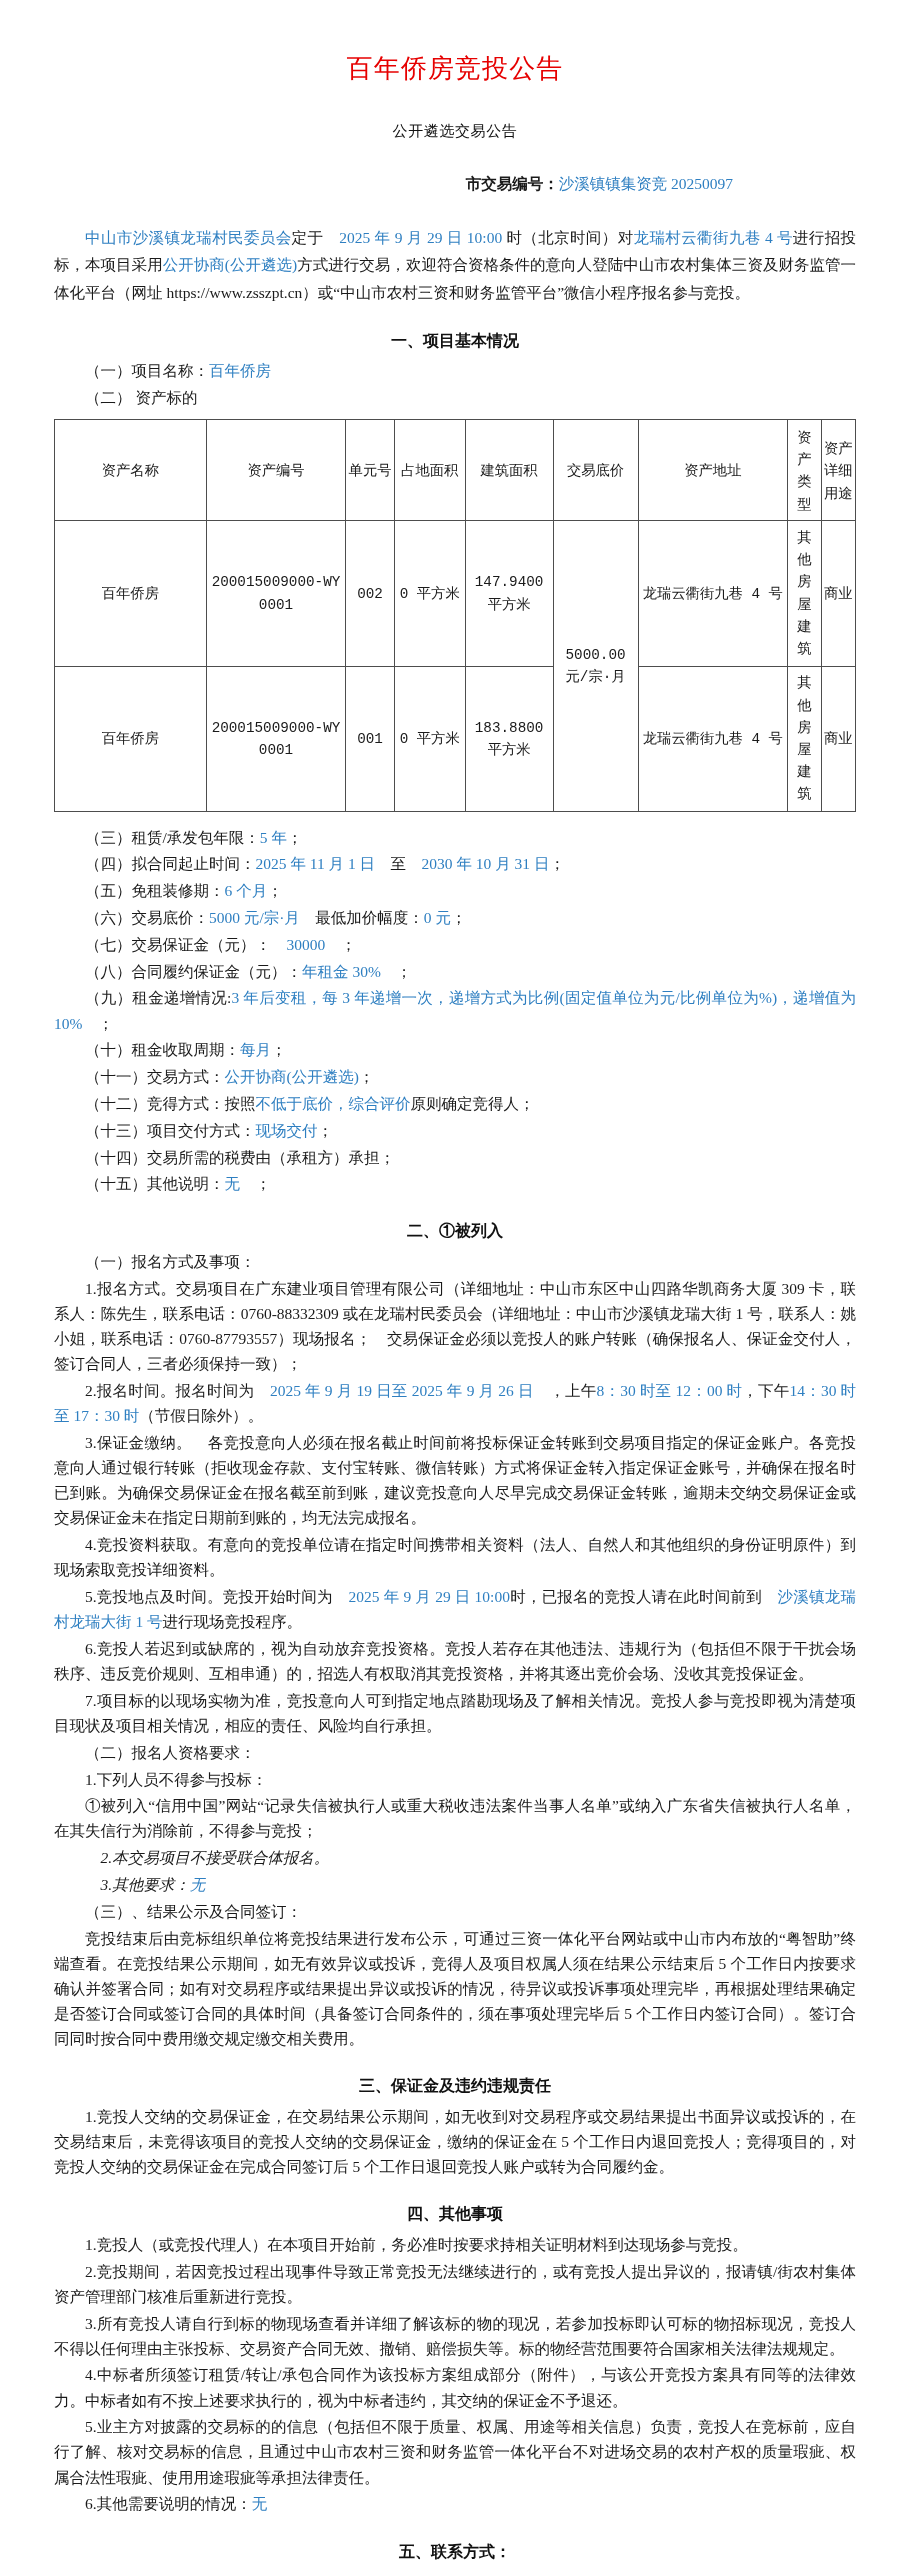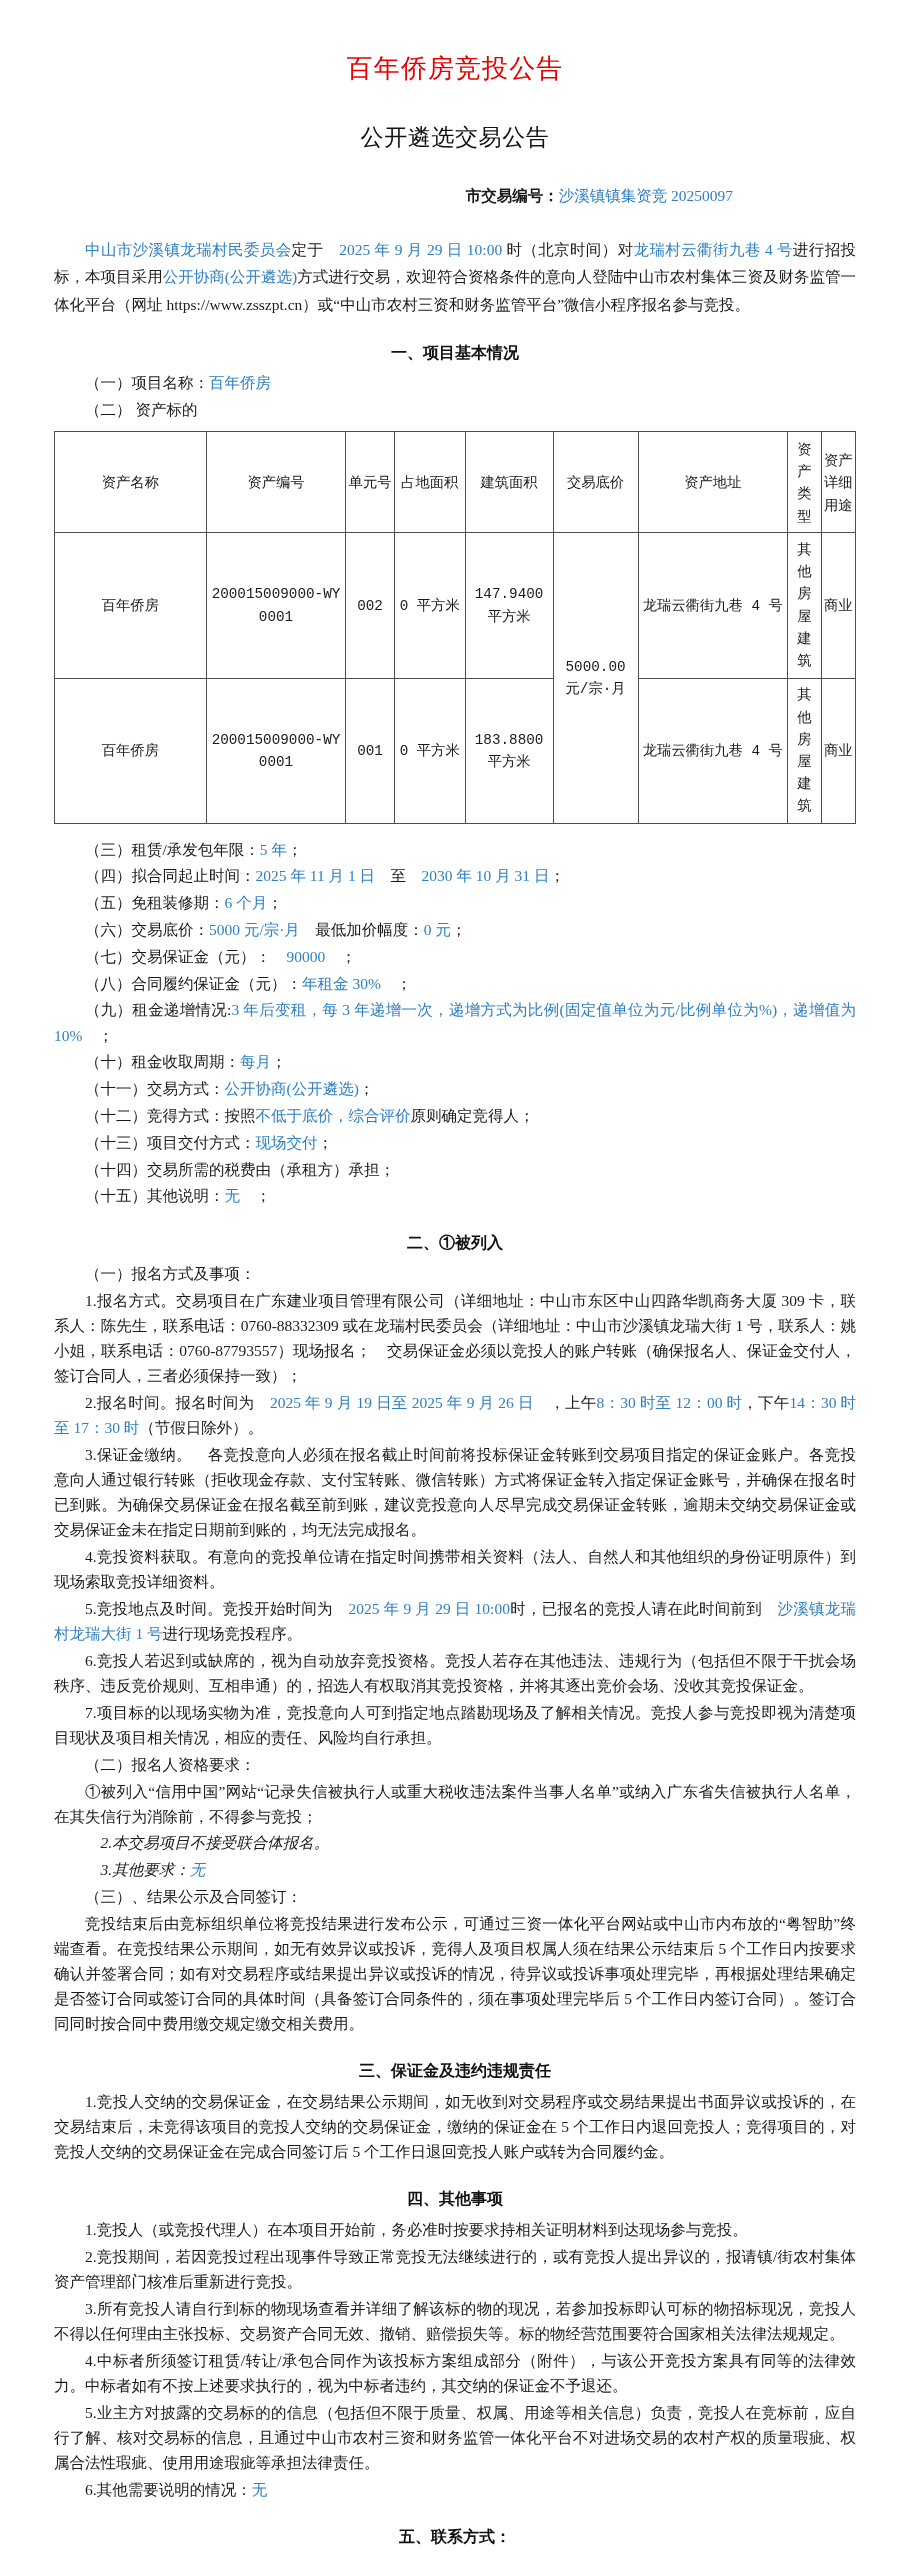--- a/index.html
+++ b/index.html
@@ -15,21 +15,21 @@
   .doc-title{
     font-family:"Liberation Sans","DejaVu Sans",sans-serif;
     font-size:26px;
     font-weight:400;
     color:#e60000;
     text-align:center;
     margin:10.3px 0 0 0;
     letter-spacing:1.1px;
   }
   .doc-subtitle{
-    font-size:23px;
+    font-size:15px;
     font-weight:400;
     color:#111;
     text-align:center;
     margin:36px 0 0 0;
     letter-spacing:0.6px;
   }
   .trade-no{
     font-size:15.5px;
     text-align:right;
     padding-right:123px;
@@ -143,39 +143,40 @@
         <td>商业</td>
       </tr>
     </tbody>
   </table>
 
   <div id="flow-b">
       <div class="para"><span>（三）租赁/承发包年限：</span><span class="b">5 年</span><span>；</span></div>
       <div class="para"><span>（四）拟合同起止时间：</span><span class="b">2025 年 11 月 1 日</span><span>　至　</span><span class="b">2030 年 10 月 31 日</span><span>；</span></div>
       <div class="para"><span>（五）免租装修期：</span><span class="b">6 个月</span><span>；</span></div>
       <div class="para"><span>（六）交易底价：</span><span class="b">5000 元/宗·月</span><span>　最低加价幅度：</span><span class="b">0 元</span><span>；</span></div>
-      <div class="para"><span>（七）交易保证金（元）：　</span><span class="b">90000</span><span>　；</span></div>
+      <div class="para"><span>（七）交易保证金（元）：　</span><span class="b">30000</span><span>　；</span></div>
       <div class="para"><span>（八）合同履约保证金（元）：</span><span class="b">年租金 30%</span><span>　；</span></div>
       <div class="para"><span>（九）租金递增情况:</span><span class="b">3 年后变租，每 3 年递增一次，递增方式为比例(固定值单位为元/比例单位为%)，递增值为 10%</span><span>　；</span></div>
       <div class="para"><span>（十）租金收取周期：</span><span class="b">每月</span><span>；</span></div>
       <div class="para"><span>（十一）交易方式：</span><span class="b">公开协商(公开遴选)</span><span>；</span></div>
       <div class="para"><span>（十二）竞得方式：按照</span><span class="b">不低于底价，综合评价</span><span>原则确定竞得人；</span></div>
       <div class="para"><span>（十三）项目交付方式：</span><span class="b">现场交付</span><span>；</span></div>
       <div class="para"><span>（十四）交易所需的税费由（承租方）承担；</span></div>
       <div class="para"><span>（十五）其他说明：</span><span class="b">无</span><span>　；</span></div>
       <div class="sec-heading"><span>二、①被列入</span></div>
       <div class="para"><span>（一）报名方式及事项：</span></div>
       <div class="para"><span>1.报名方式。交易项目在广东建业项目管理有限公司（详细地址：中山市东区中山四路华凯商务大厦 309 卡，联系人：陈先生，联系电话：0760-88332309 或在龙瑞村民委员会（详细地址：中山市沙溪镇龙瑞大街 1 号，联系人：姚小姐，联系电话：0760-87793557）现场报名；　交易保证金必须以竞投人的账户转账（确保报名人、保证金交付人，签订合同人，三者必须保持一致）；</span></div>
       <div class="para"><span>2.报名时间。报名时间为　</span><span class="b">2025 年 9 月 19 日至 2025 年 9 月 26 日</span><span>　，上午</span><span class="b">8：30 时至 12：00 时</span><span>，下午</span><span class="b">14：30 时至 17：30 时</span><span>（节假日除外）。</span></div>
       <div class="para"><span>3.保证金缴纳。　各竞投意向人必须在报名截止时间前将投标保证金转账到交易项目指定的保证金账户。各竞投意向人通过银行转账（拒收现金存款、支付宝转账、微信转账）方式将保证金转入指定保证金账号，并确保在报名时已到账。为确保交易保证金在报名截至前到账，建议竞投意向人尽早完成交易保证金转账，逾期未交纳交易保证金或交易保证金未在指定日期前到账的，均无法完成报名。</span></div>
       <div class="para"><span>4.竞投资料获取。有意向的竞投单位请在指定时间携带相关资料（法人、自然人和其他组织的身份证明原件）到现场索取竞投详细资料。</span></div>
       <div class="para"><span>5.竞投地点及时间。竞投开始时间为　</span><span class="b">2025 年 9 月 29 日 10:00</span><span>时，已报名的竞投人请在此时间前到　</span><span class="b">沙溪镇龙瑞村龙瑞大街 1 号</span><span>进行现场竞投程序。</span></div>
       <div class="para"><span>6.竞投人若迟到或缺席的，视为自动放弃竞投资格。竞投人若存在其他违法、违规行为（包括但不限于干扰会场秩序、违反竞价规则、互相串通）的，招选人有权取消其竞投资格，并将其逐出竞价会场、没收其竞投保证金。</span></div>
       <div class="para"><span>7.项目标的以现场实物为准，竞投意向人可到指定地点踏勘现场及了解相关情况。竞投人参与竞投即视为清楚项目现状及项目相关情况，相应的责任、风险均自行承担。</span></div>
       <div class="para"><span>（二）报名人资格要求：</span></div>
+      <div class="para"><span>1.下列人员不得参与投标：</span></div>
       <div class="para"><span>①被列入“信用中国”网站“记录失信被执行人或重大税收违法案件当事人名单”或纳入广东省失信被执行人名单，在其失信行为消除前，不得参与竞投；</span></div>
       <div class="para ti3"><span>2.本交易项目不接受联合体报名。</span></div>
       <div class="para ti3"><span>3.其他要求：</span><span class="b">无</span></div>
       <div class="para"><span>（三）、结果公示及合同签订：</span></div>
       <div class="para"><span>竞投结束后由竞标组织单位将竞投结果进行发布公示，可通过三资一体化平台网站或中山市内布放的“粤智助”终端查看。在竞投结果公示期间，如无有效异议或投诉，竞得人及项目权属人须在结果公示结束后 5 个工作日内按要求确认并签署合同；如有对交易程序或结果提出异议或投诉的情况，待异议或投诉事项处理完毕，再根据处理结果确定是否签订合同或签订合同的具体时间（具备签订合同条件的，须在事项处理完毕后 5 个工作日内签订合同）。签订合同同时按合同中费用缴交规定缴交相关费用。</span></div>
       <div class="sec-heading"><span>三、保证金及违约违规责任</span></div>
       <div class="para"><span>1.竞投人交纳的交易保证金，在交易结果公示期间，如无收到对交易程序或交易结果提出书面异议或投诉的，在交易结束后，未竞得该项目的竞投人交纳的交易保证金，缴纳的保证金在 5 个工作日内退回竞投人；竞得项目的，对竞投人交纳的交易保证金在完成合同签订后 5 个工作日退回竞投人账户或转为合同履约金。</span></div>
       <div class="sec-heading"><span>四、其他事项</span></div>
       <div class="para"><span>1.竞投人（或竞投代理人）在本项目开始前，务必准时按要求持相关证明材料到达现场参与竞投。</span></div>
       <div class="para"><span>2.竞投期间，若因竞投过程出现事件导致正常竞投无法继续进行的，或有竞投人提出异议的，报请镇/街农村集体资产管理部门核准后重新进行竞投。</span></div>

